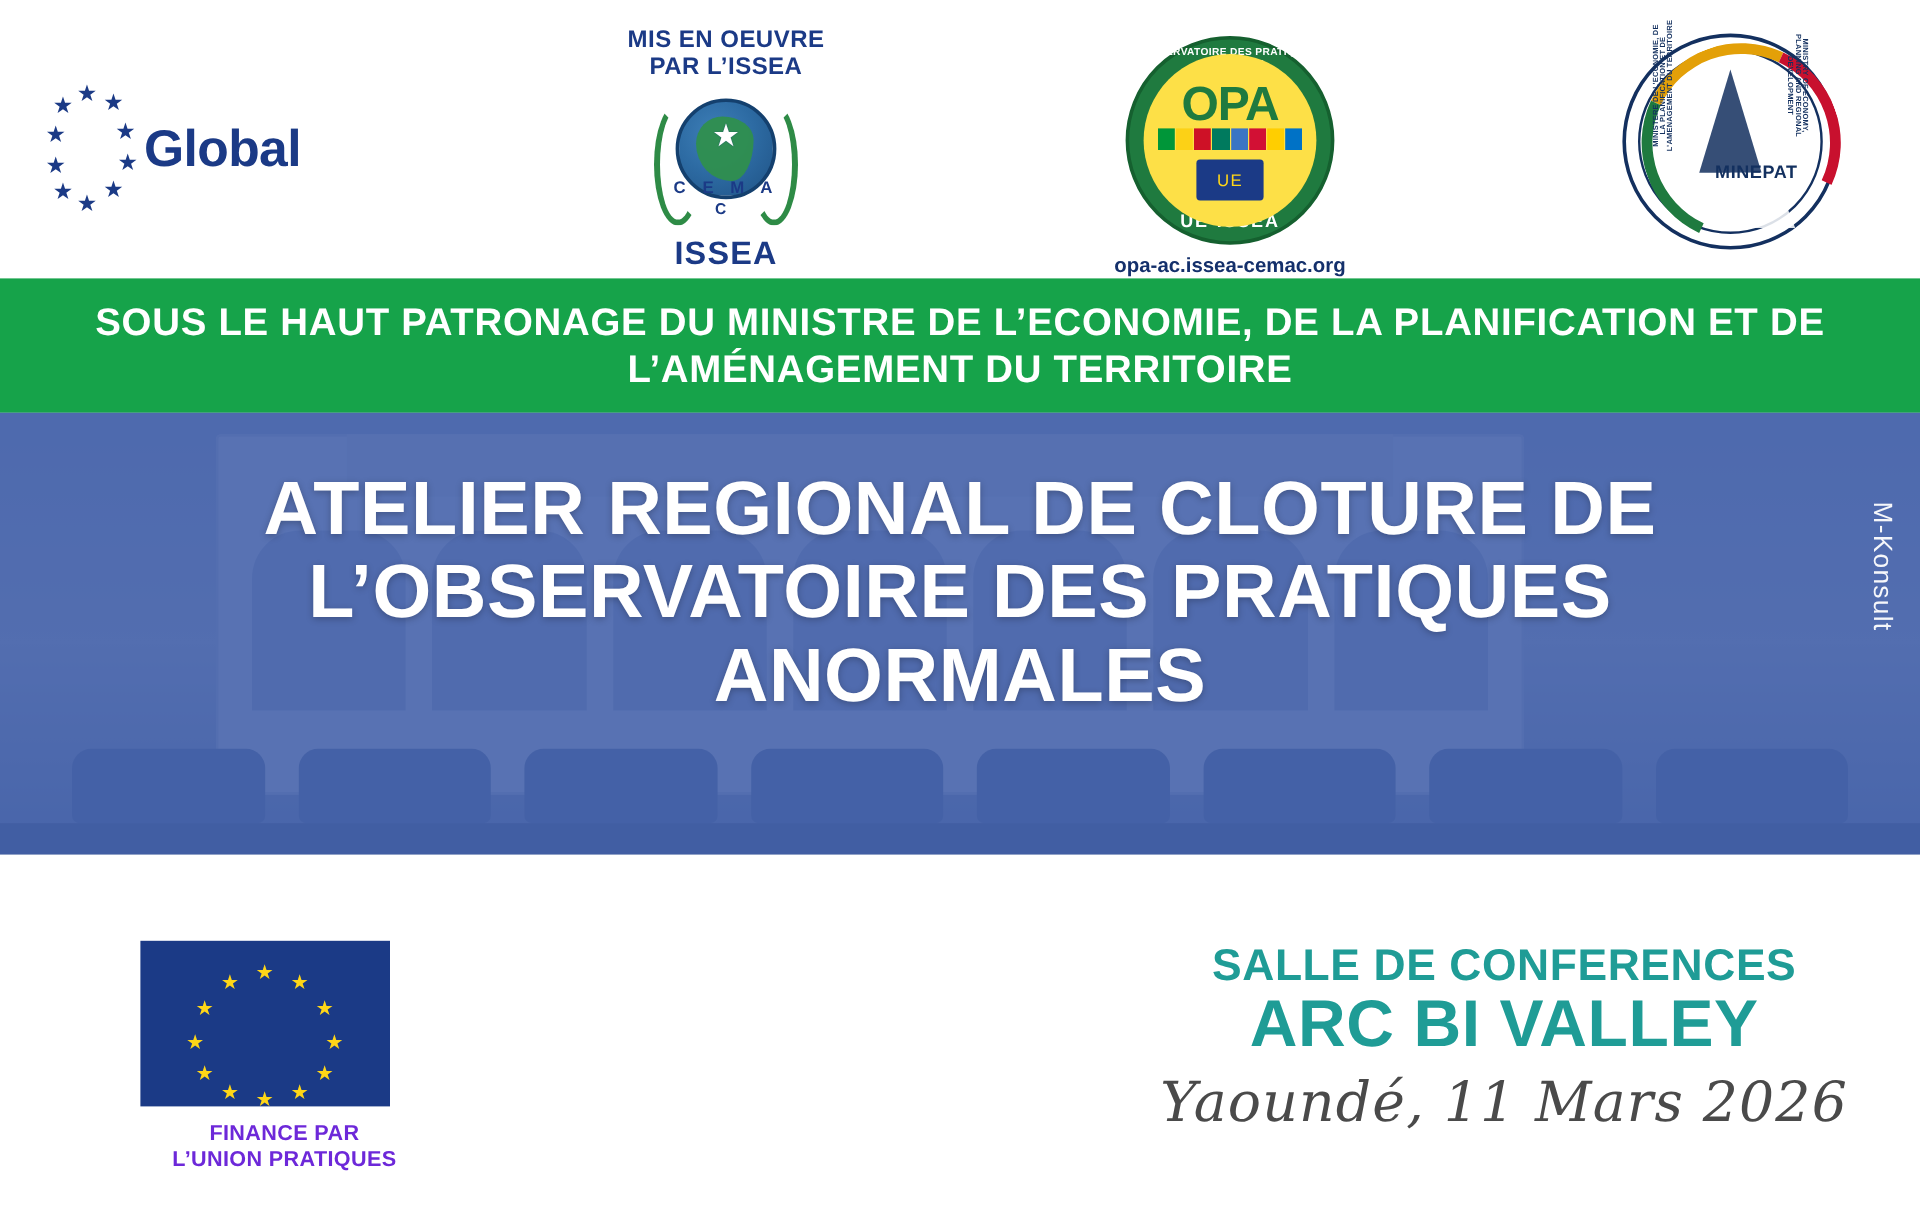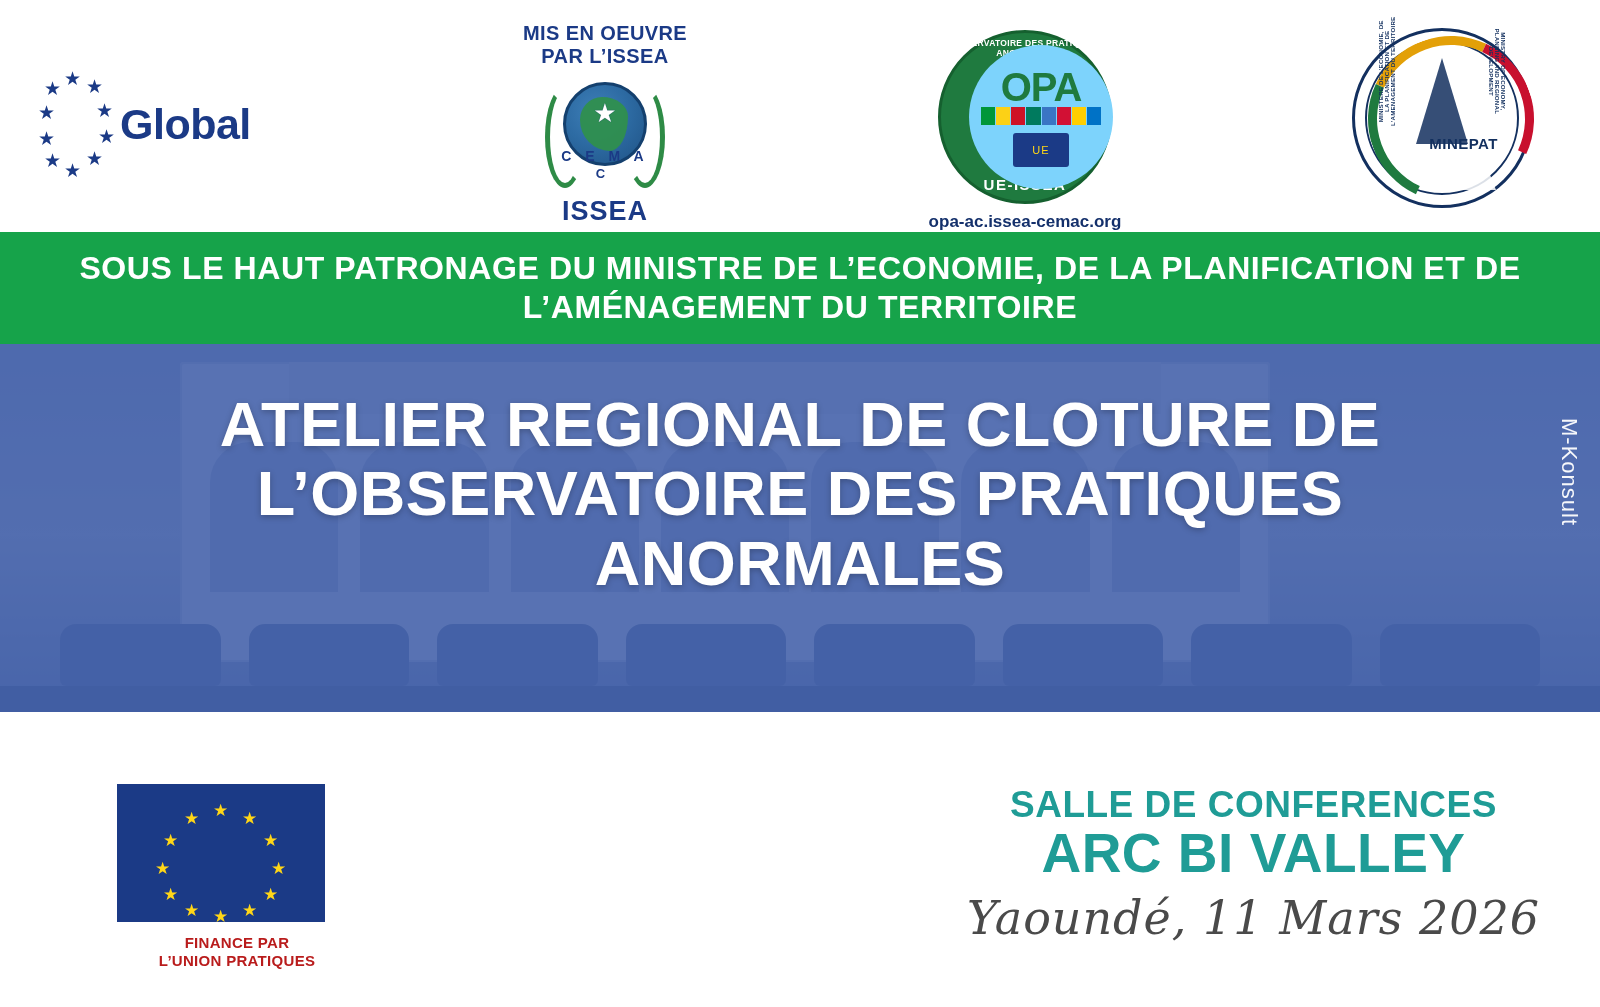--- a/index.html
+++ b/index.html
@@ -158,24 +158,24 @@
     position: relative;
     width: 168px;
     height: 168px;
     margin: 0 auto;
     border-radius: 50%;
     background: #1f7a3f;
     border: 3px solid #15602f;
   }
   .opa-inner {
     position: absolute;
-    left: 28px; top: 12px;
+    left: 12px; top: 12px;
     width: 144px; height: 144px;
     border-radius: 50%;
-    background: #7dd3fc;
+    background: #fde047;
     overflow: hidden;
   }
   .opa-arc-text {
     position: absolute;
     left: 0; right: 0; top: 5px;
     text-align: center;
     font-size: 8.5px;
     font-weight: bold;
     color: #ffffff;
     letter-spacing: .3px;
@@ -205,21 +205,21 @@
   }
   .flag-row div { flex: 1; }
   .opa-eu {
     position: absolute;
     left: 50%; top: 88px;
     transform: translateX(-50%);
     width: 56px; height: 34px;
     background: #1b3a86;
     border-radius: 3px;
     color: #ffd617;
-    font-size: 11px;
+    font-size: 14px;
     line-height: 34px;
     letter-spacing: 1px;
   }
   .opa-url {
     margin-top: 8px;
     color: #14306b;
     font-weight: bold;
     font-size: 17px;
   }
 
@@ -446,23 +446,23 @@
     background: #1b3a86;
   }
   .eu-flag span {
     position: absolute;
     color: #ffd617;
     font-size: 17px;
     line-height: 1;
   }
   .eu-caption {
     margin-top: 12px;
-    color: #b91c1c;
-    font-weight: bold;
-    font-size: 15px;
+    color: #6d28d9;
+    font-weight: bold;
+    font-size: 18px;
     line-height: 1.2;
     letter-spacing: .3px;
     margin-left: 32px;
   }
 
   .venue {
     position: absolute;
     right: 60px;
     top: 22px;
     text-align: center;

